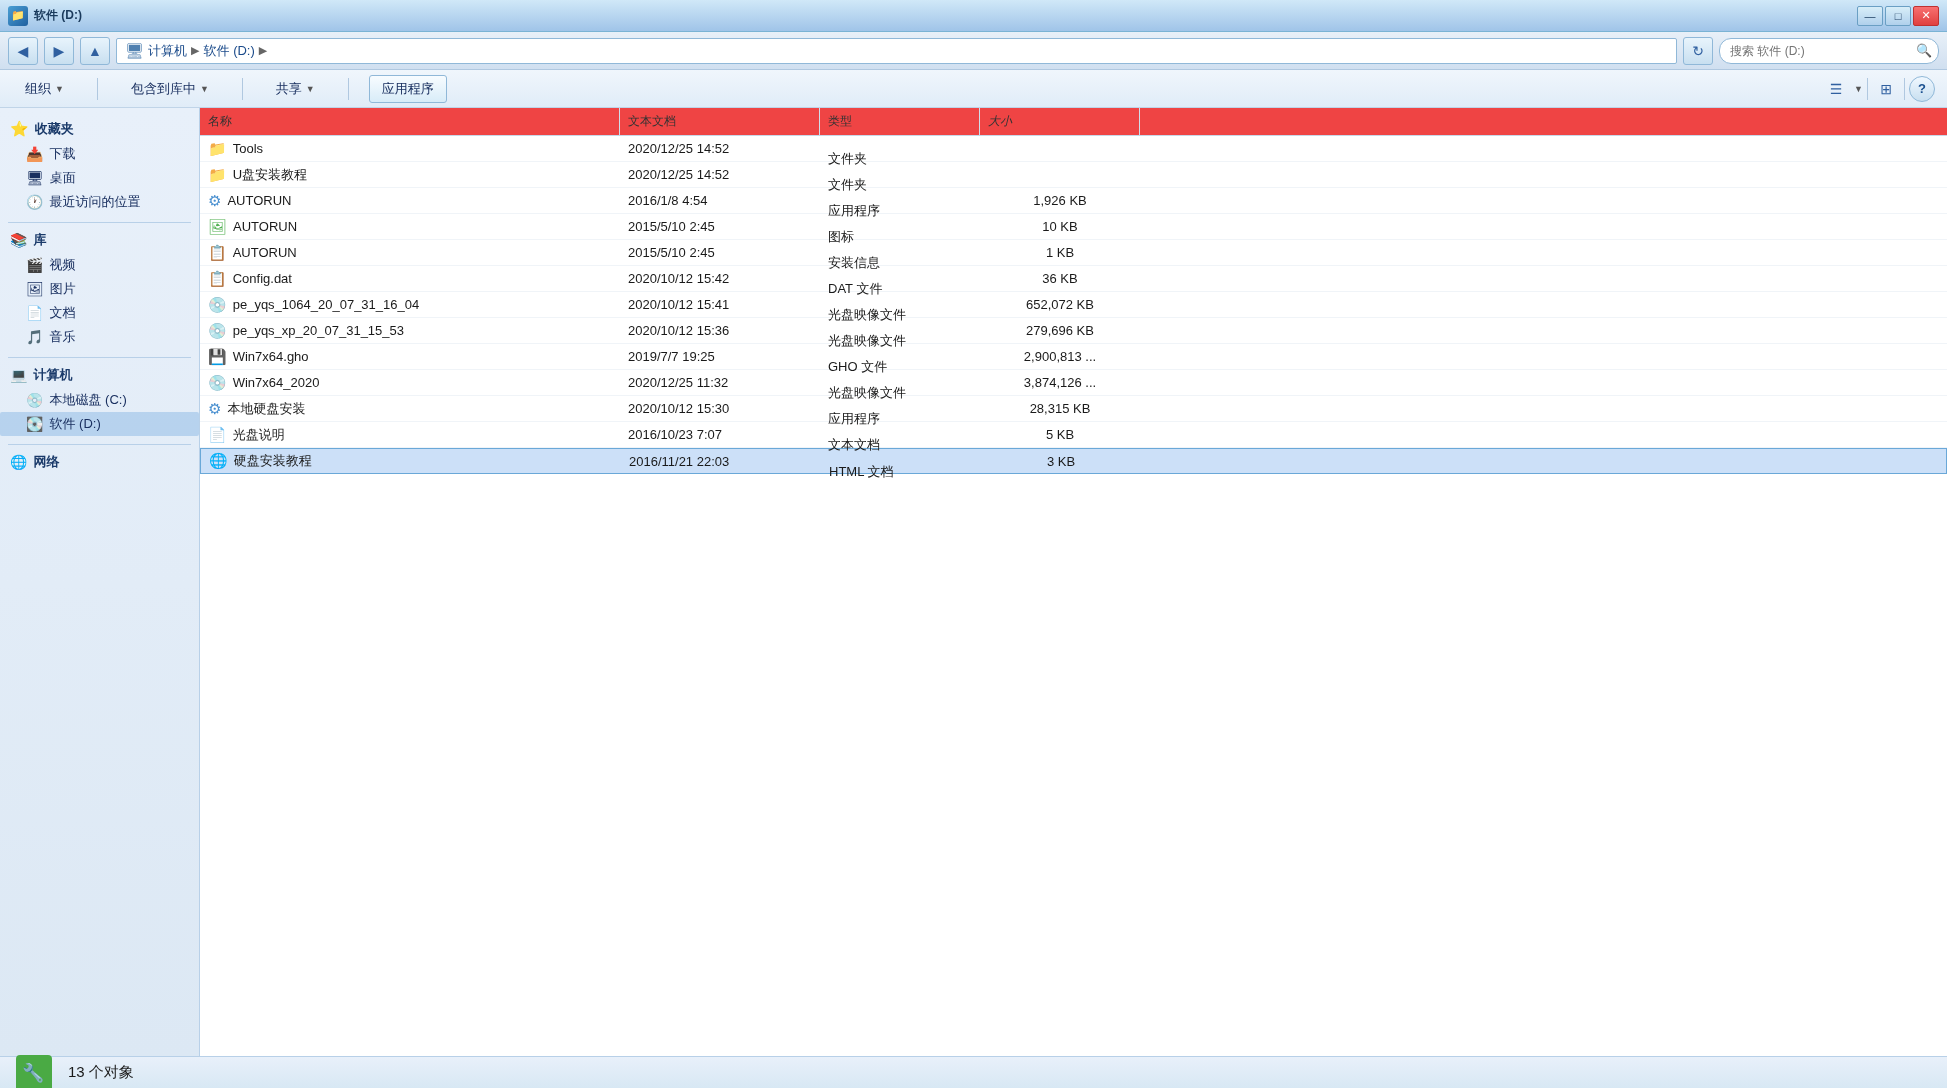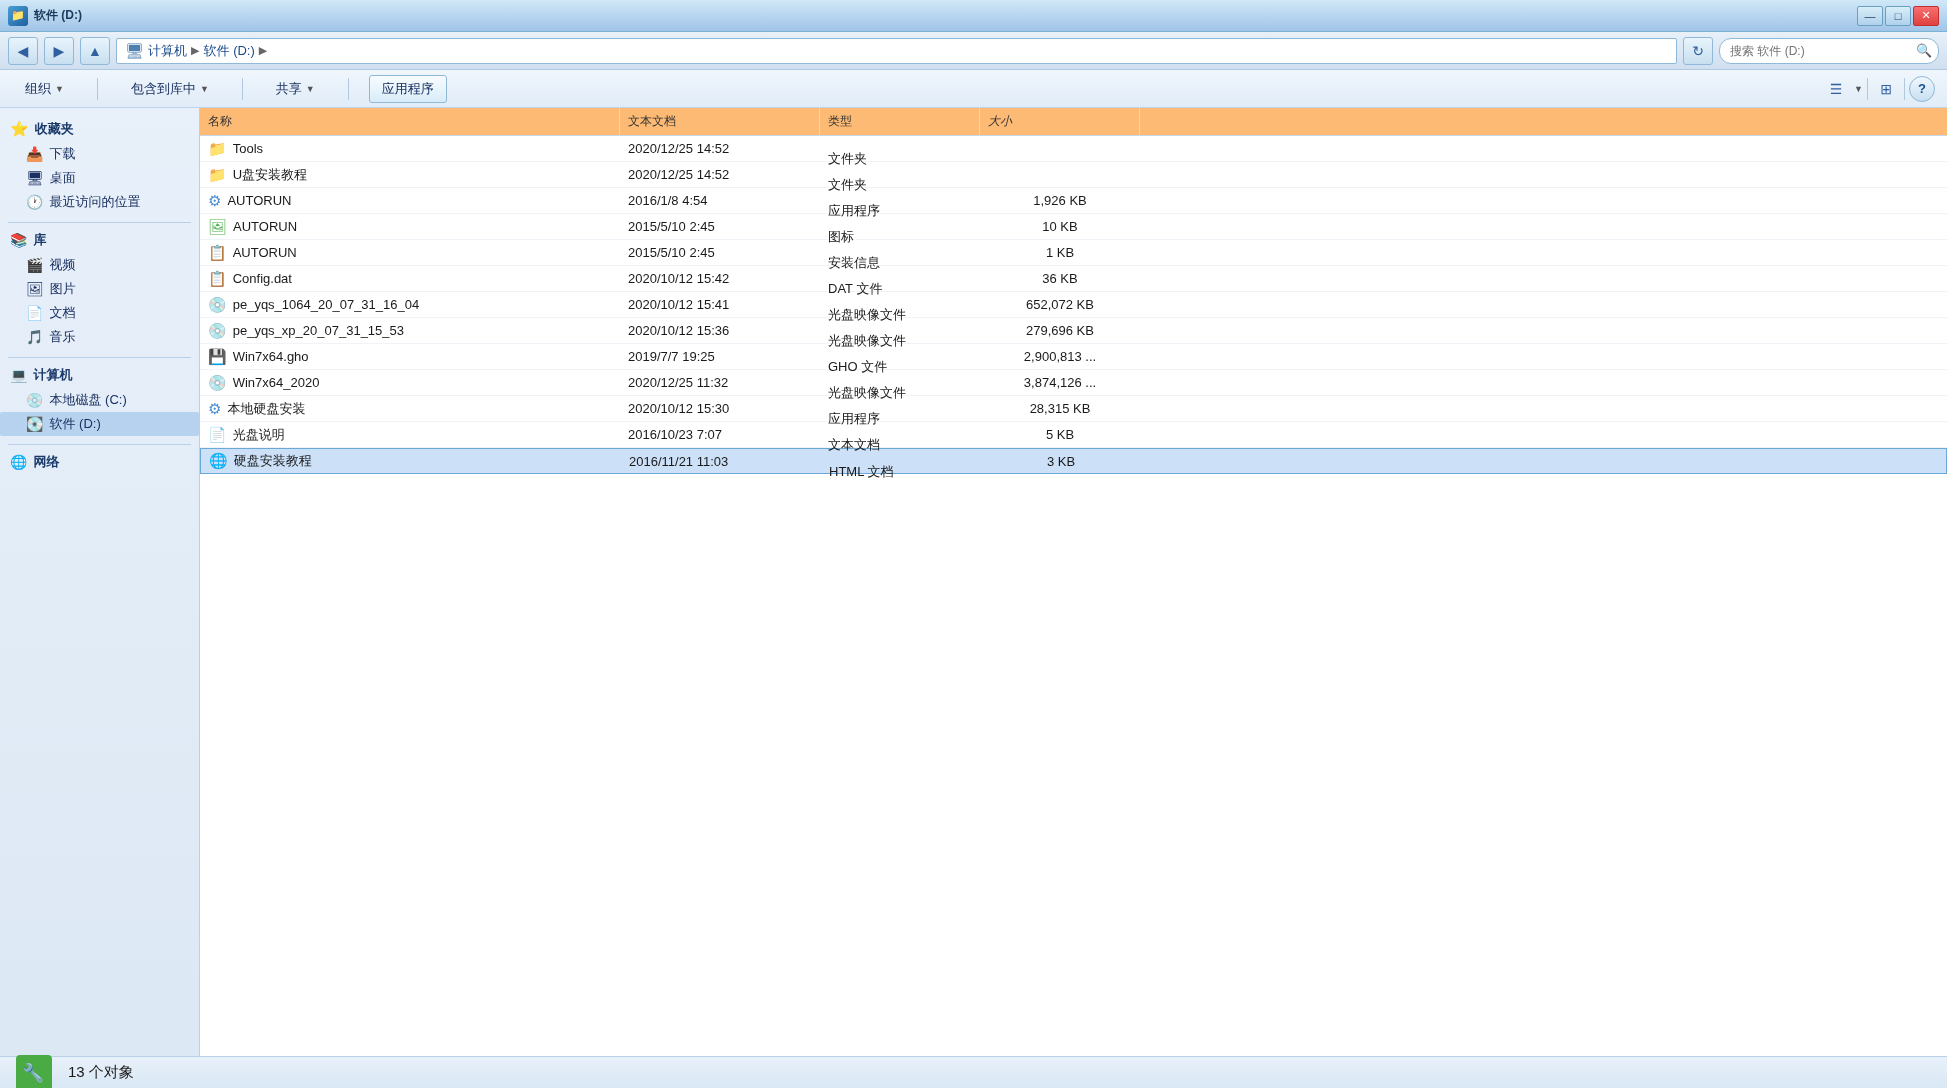--- a/index.html
+++ b/index.html
@@ -204,21 +204,21 @@
     
     .file-area {
       flex: 1;
       display: flex;
       flex-direction: column;
       background: white;
     }
     .file-list-header {
       display: flex;
       border-bottom: 1px solid #c8d8e8;
-      background: #fdba74;
+      background: #ef4444;
       height: 28px;
       align-items: center;
     }
     .col-header {
       display: flex; align-items: center;
       padding: 0 8px;
       font-size: 12px; color: #333;
       cursor: pointer; height: 100%;
       border-right: 1px solid #d0dce8;
       user-select: none;
@@ -535,21 +535,21 @@
     </div>
     <div class="file-cell date">2016/10/23 7:07</div>
     <div class="file-cell type">文本文档</div>
     <div class="file-cell size">5 KB</div>
   </div>
         <div class="file-row selected">
     <div class="file-cell name">
       <span class="file-icon" style="color:#e05050">🌐</span>
       <span>硬盘安装教程</span>
     </div>
-    <div class="file-cell date">2016/11/21 11:03</div>
+    <div class="file-cell date">2016/11/21 22:03</div>
     <div class="file-cell type">HTML 文档</div>
     <div class="file-cell size">3 KB</div>
   </div>
       </div>
 
   </div>
 </div>
 
 <div class="status-bar">
   <div class="status-icon">🔧</div>

